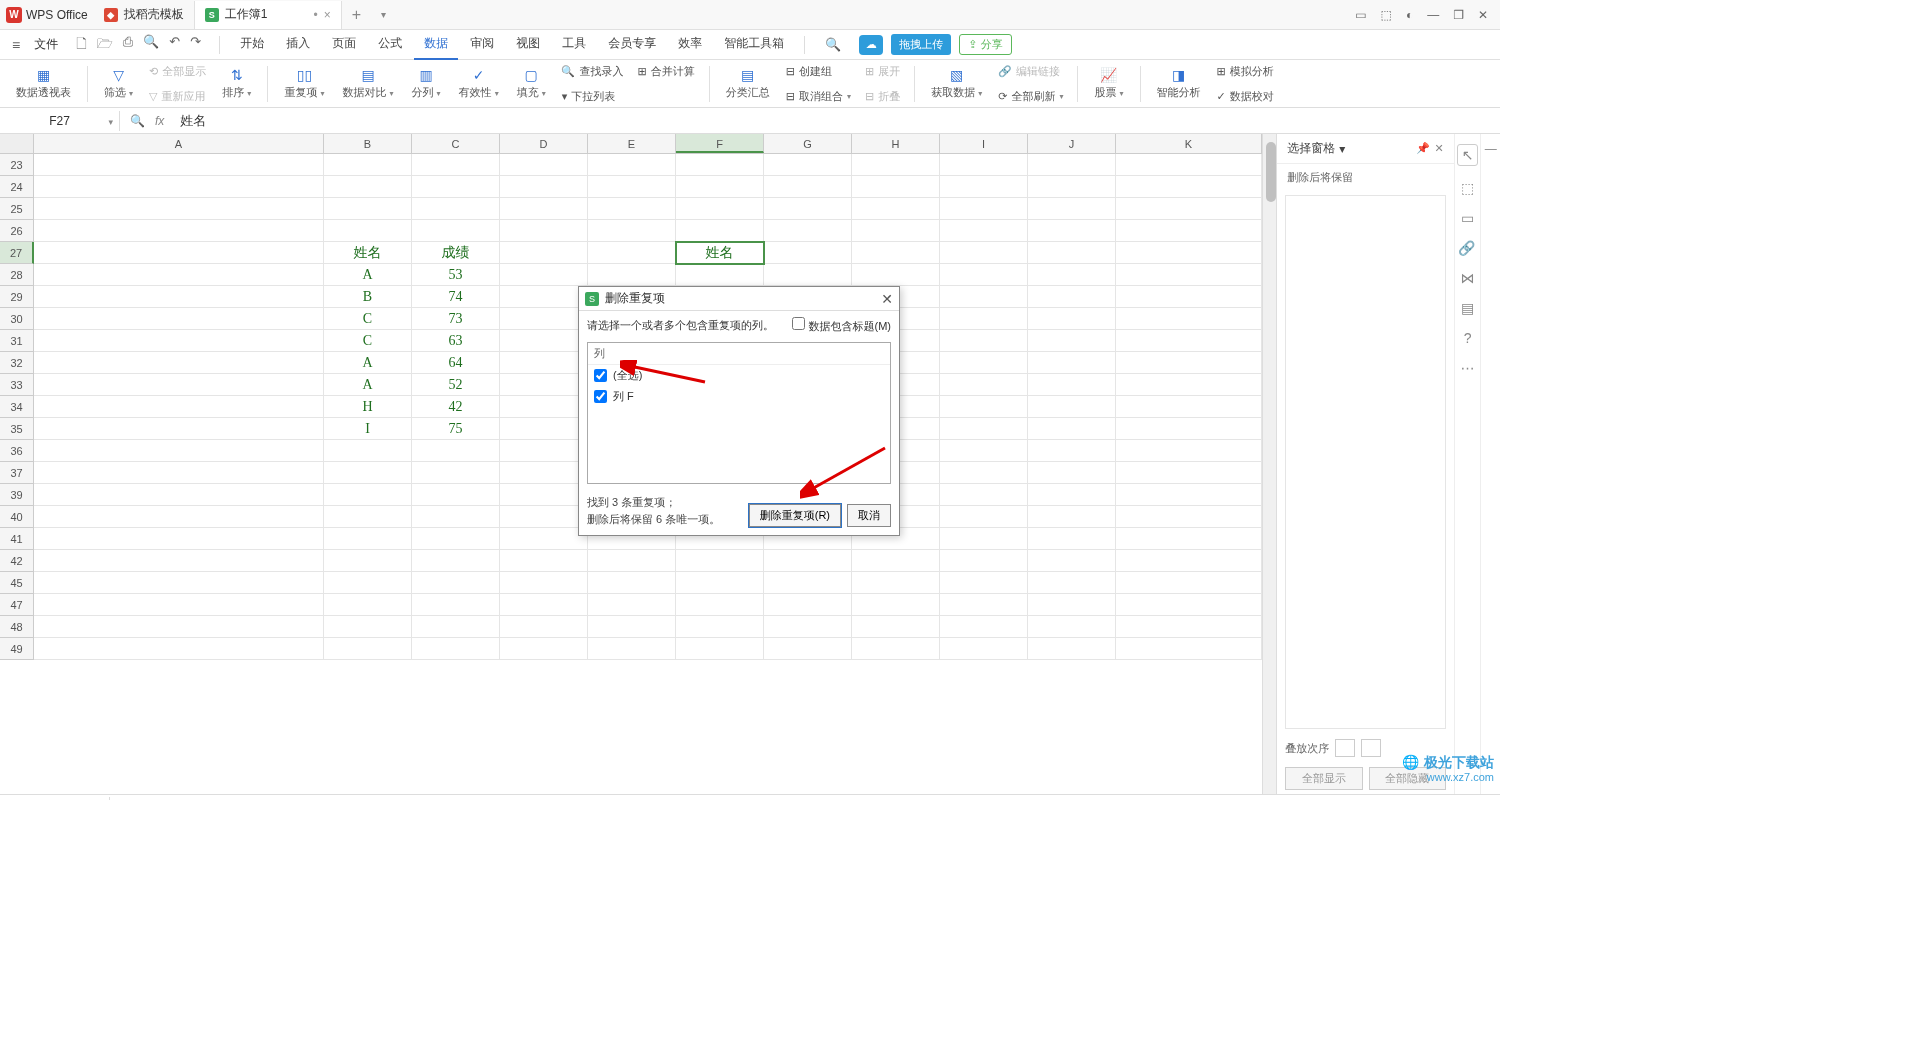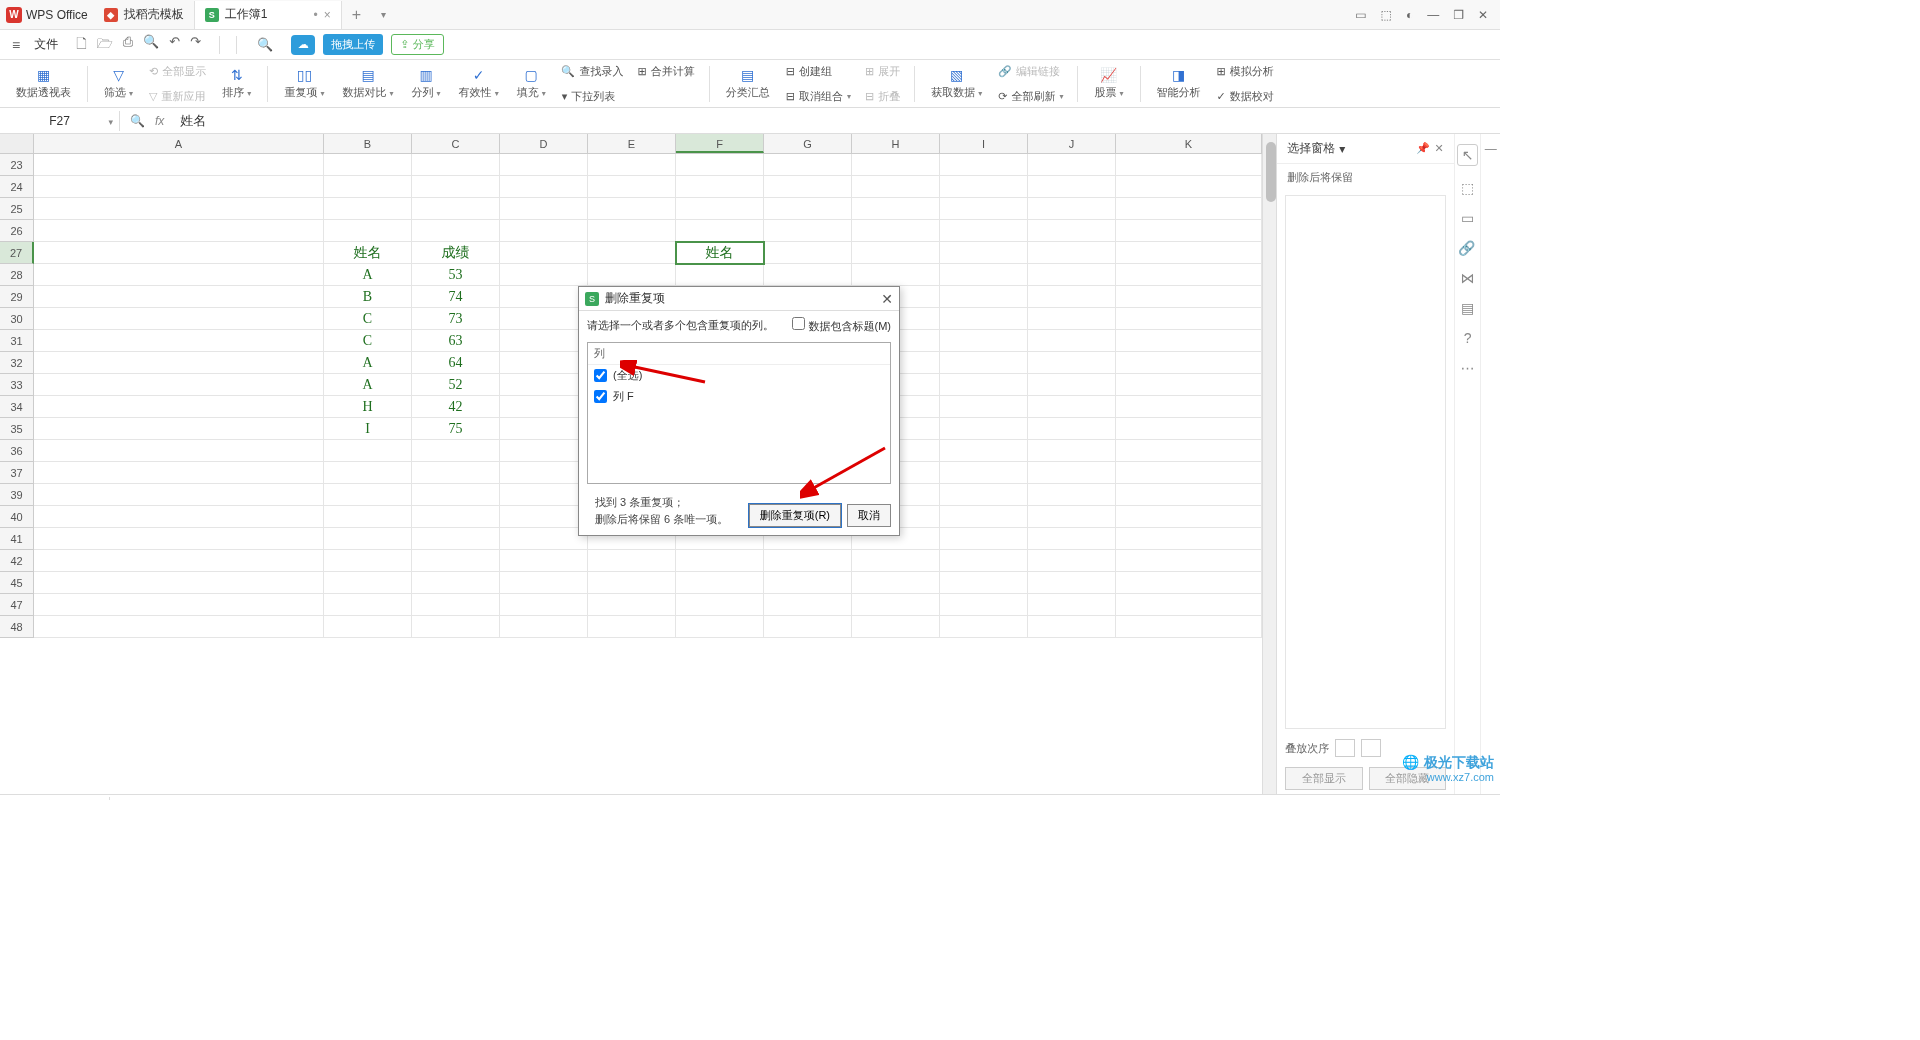--- a/index.html
+++ b/index.html
@@ -105,21 +105,21 @@
 .dialog { position: absolute; left: 578px; top: 286px; width: 322px; background: #fff; border: 1px solid #888; box-shadow: 2px 2px 8px rgba(0,0,0,.2); z-index: 100; }
 .dialog .dhdr { height: 24px; display: flex; align-items: center; padding: 0 6px; border-bottom: 1px solid #ddd; font-size: 12px; }
 .dialog .dhdr .dico { width: 14px; height: 14px; background: #3ba85d; border-radius: 2px; margin-right: 6px; color: #fff; font-size: 9px; display: flex; align-items: center; justify-content: center; }
 .dialog .dhdr .spacer { flex: 1; }
 .dialog .dhdr .x { cursor: pointer; color: #555; font-size: 14px; }
 .dialog .dopts { padding: 6px 8px; display: flex; align-items: center; font-size: 11px; }
 .dialog .dopts .spacer { flex: 1; }
 .dialog .dlist { margin: 2px 8px; border: 1px solid #aaa; height: 142px; font-size: 11px; }
 .dialog .dlist .lh { padding: 3px 6px; color: #666; border-bottom: 1px solid #eee; }
 .dialog .dlist .item { padding: 3px 6px; display: flex; align-items: center; gap: 6px; }
-.dialog .dfoot { padding: 8px; display: flex; align-items: flex-end; margin-left: 8px; }
+.dialog .dfoot { padding: 8px; display: flex; align-items: flex-end; }
 .dialog .dfoot .msg { font-size: 11px; color: #444; line-height: 1.5; }
 .dialog .dfoot .spacer { flex: 1; }
 .dialog .dfoot button { font-size: 11px; padding: 3px 10px; margin-left: 6px; border: 1px solid #888; background: #f5f5f5; cursor: pointer; }
 .dialog .dfoot button.primary { outline: 1px solid #2d72c5; }
 
 
 .arrow { position: absolute; z-index: 200; pointer-events: none; }
 
 
 .watermark { position: absolute; right: 6px; bottom: 16px; font-size: 11px; color: #3fa3dc; z-index: 300; text-align: right; line-height: 1.2; }
@@ -161,20 +161,33 @@
   <span class="file-label">文件</span>
   <div class="qat">
     <span>🗋</span>
     <span>🗁</span>
     <span>⎙</span>
     <span>🔍</span>
     <span>↶</span>
     <span>↷</span>
   </div>
   <div class="divider"></div>
+  <div class="tabs" id="menu-tabs">
+      <span class="tab-item">开始</span>
+      <span class="tab-item">插入</span>
+      <span class="tab-item">页面</span>
+      <span class="tab-item">公式</span>
+      <span class="tab-item active">数据</span>
+      <span class="tab-item">审阅</span>
+      <span class="tab-item">视图</span>
+      <span class="tab-item">工具</span>
+      <span class="tab-item">会员专享</span>
+      <span class="tab-item">效率</span>
+      <span class="tab-item">智能工具箱</span>
+    </div>
   <div class="divider"></div>
   <span class="search-icon">🔍</span>
   <div class="spacer"></div>
   <div class="right">
     <span class="cloud">☁</span>
     <span class="upload-btn">拖拽上传</span>
     <span class="share-btn">⇪ <span>分享</span></span>
   </div>
 </div>
 
@@ -592,20 +605,34 @@
           <div class="cell" style="width: 88px;"></div>
           <div class="cell" style="width: 88px;"></div>
           <div class="cell" style="width: 88px;"></div>
           <div class="cell" style="width: 88px;"></div>
           <div class="cell" style="width: 88px;"></div>
           <div class="cell" style="width: 88px;"></div>
           <div class="cell" style="width: 88px;"></div>
           <div class="cell" style="width: 88px;"></div>
           <div class="cell" style="width: 146px;"></div>
         </div>
+        <div class="row">
+          <div class="row-h">49</div>
+          <div class="cell" style="width: 290px;"></div>
+          <div class="cell" style="width: 88px;"></div>
+          <div class="cell" style="width: 88px;"></div>
+          <div class="cell" style="width: 88px;"></div>
+          <div class="cell" style="width: 88px;"></div>
+          <div class="cell" style="width: 88px;"></div>
+          <div class="cell" style="width: 88px;"></div>
+          <div class="cell" style="width: 88px;"></div>
+          <div class="cell" style="width: 88px;"></div>
+          <div class="cell" style="width: 88px;"></div>
+          <div class="cell" style="width: 146px;"></div>
+        </div>
       </div>
   </div>
   <div class="vscroll">
       <div class="thumb"></div>
     </div>
 
   <div class="sidepanel">
     <div class="hdr">
       <span>选择窗格</span>
       <span class="carrot">▾</span>

